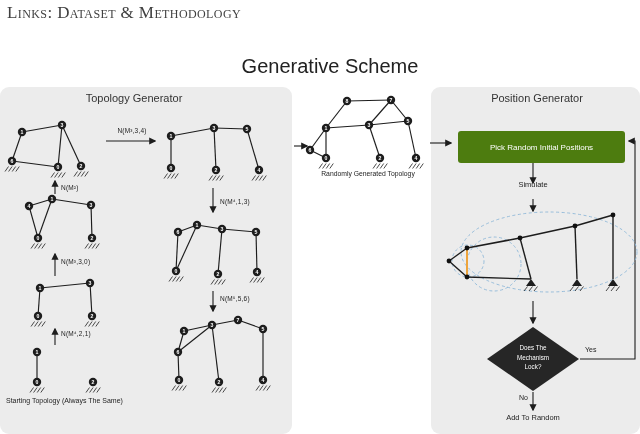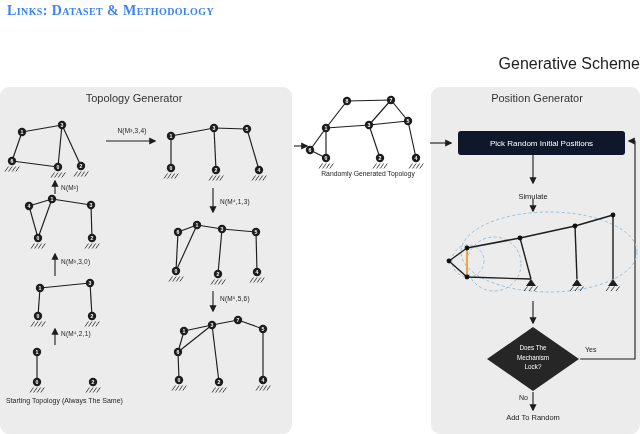--- a/index.html
+++ b/index.html
@@ -1,38 +1,38 @@
 <!DOCTYPE html>
 <html><head>
 <meta charset="utf-8">
 <style>
   *{box-sizing:border-box;margin:0;padding:0}
   html,body{width:640px;height:434px}
   body{position:relative;background:#ffffff;font-family:"Liberation Sans",sans-serif;overflow:hidden;color:#1d1d1d}
   .abs{position:absolute}
-  .header{left:7px;top:3px;font-family:"Liberation Serif",serif;font-variant:small-caps;font-weight:700;font-size:14px;letter-spacing:.4px;color:#3b82f6;white-space:nowrap}
-  .scheme-title{left:20px;right:0;top:55px;text-align:right;font-size:16px;color:#222}
+  .header{left:7px;top:3px;font-family:"Liberation Serif",serif;font-variant:small-caps;font-weight:400;font-size:17px;letter-spacing:.4px;color:#404040;white-space:nowrap}
+  .scheme-title{left:20px;right:0;top:55px;text-align:center;font-size:20px;color:#222}
   .panel{background:#ececec;border-radius:9px;top:87px;height:347px}
   .panel.left{left:0;width:292px}
   .panel.right{left:431px;width:209px}
   .panel-title{top:92px;text-align:center;font-size:11px;color:#333}
   .panel-title.lt{left:0;width:268px}
   .panel-title.rt{left:431px;width:212px}
   .op{font-size:6.5px;color:#1d1d1d;white-space:nowrap;letter-spacing:.2px}
   .op-top{left:104px;top:127px;width:56px;text-align:center}
   .op-left1{left:61px;top:184px}
   .op-left2{left:61px;top:258px}
   .op-left3{left:61px;top:330px}
   .op-right1{left:220px;top:198px}
   .op-right2{left:220px;top:295px}
   .cap{font-size:7px;color:#1d1d1d;white-space:nowrap}
   .start-caption{left:6px;top:397px}
   .random-caption{left:305px;width:126px;top:170px;text-align:center;font-size:6.8px;white-space:normal}
-  .flow-btn{left:458px;top:131px;width:167px;height:24px;background:#0f172a;color:#fff;border-radius:3px;display:flex;align-items:center;justify-content:center;font-size:8px;white-space:nowrap}
-  .simulate{left:503px;width:60px;top:192px;text-align:center;font-size:7.5px}
+  .flow-btn{left:458px;top:131px;width:167px;height:32px;background:#4d7c0f;color:#fff;border-radius:3px;display:flex;align-items:center;justify-content:center;font-size:8px;white-space:nowrap}
+  .simulate{left:503px;width:60px;top:180px;text-align:center;font-size:7.5px}
   .yes-label{left:585px;top:346px;font-size:7px}
   .no-label{left:505px;width:23px;top:394px;text-align:right;font-size:7px}
   .add-label{left:483px;width:100px;top:413px;text-align:center;font-size:7.5px}
   #diagram-svg{position:absolute;left:0;top:0;pointer-events:none}
   .dtext{fill:#ffffff;font-size:6.3px;text-anchor:middle;font-family:"Liberation Sans",sans-serif}
 </style>
 </head>
 <body>
 
 <div class="abs header">Links: Dataset &amp; Methodology</div>

